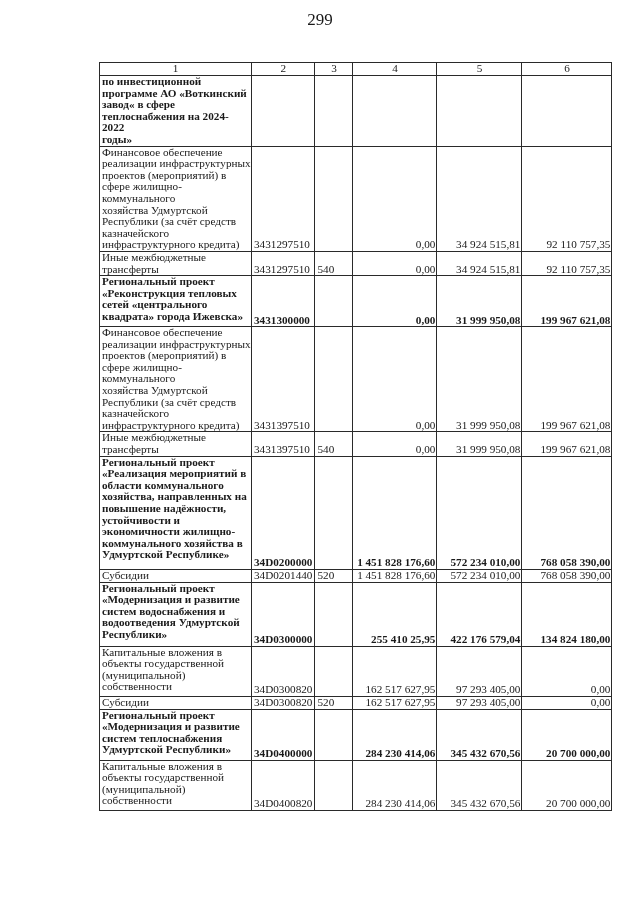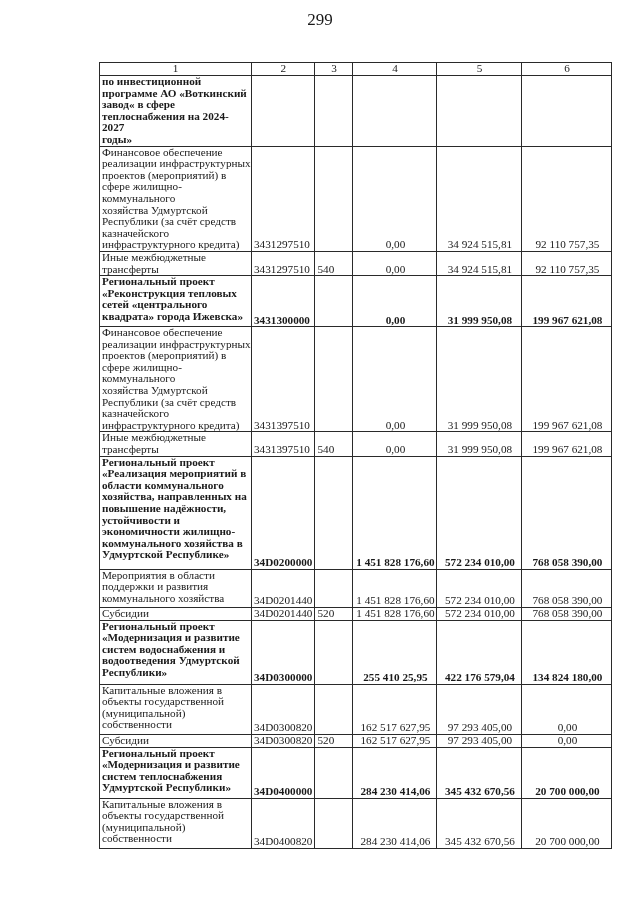--- a/index.html
+++ b/index.html
@@ -6,21 +6,21 @@
   body { width: 640px; height: 905px; position: relative; overflow: hidden;
          font-family: "Liberation Serif", "DejaVu Serif", serif; color: #1a1a1a; }
   .page-number { position: absolute; top: 10px; left: 0; width: 640px; text-align: center;
                  font-size: 17px; }
   table { position: absolute; left: 99px; top: 62px; border-collapse: collapse;
           table-layout: fixed; font-size: 11.2px; line-height: 11.6px; }
   td { border: 1px solid #2a2a2a; padding: 0 2px 0 2px; vertical-align: bottom;
        overflow: hidden; white-space: nowrap; }
   td.c1 { white-space: pre-line; vertical-align: top; padding-left: 2px; padding-right: 0; }
   tr.hdr td { text-align: center; vertical-align: middle; height: 12px; }
-  td.num { text-align: center; padding-right: 1px; }
+  td.num { text-align: right; padding-right: 1px; }
   td.code { text-align: left; }
   td.vr { }
   tr.bold td { font-weight: bold; }
 </style>
 </head>
 <body>
 
 <div class="page-number">299</div>
 
 <table>
@@ -38,21 +38,21 @@
       <td>2</td>
       <td>3</td>
       <td>4</td>
       <td>5</td>
       <td>6</td>
     </tr>
   <tr class="bold" style="height: 63px;">
         <td class="c1">по инвестиционной
 программе АО «Воткинский
 завод« в сфере
-теплоснабжения на 2024-2027
+теплоснабжения на 2024-2022
 годы»</td>
         <td class="code"></td>
         <td class="vr"></td>
         <td class="num"></td>
         <td class="num"></td>
         <td class="num"></td>
       </tr>
       <tr style="height: 102px;">
         <td class="c1">Финансовое обеспечение
 реализации инфраструктурных
@@ -121,30 +121,20 @@
 устойчивости и
 экономичности жилищно-
 коммунального хозяйства в
 Удмуртской Республике»</td>
         <td class="code">34D0200000</td>
         <td class="vr"></td>
         <td class="num">1 451 828 176,60</td>
         <td class="num">572 234 010,00</td>
         <td class="num">768 058 390,00</td>
       </tr>
-      <tr style="height: 38px;">
-        <td class="c1">Мероприятия в области
-поддержки и развития
-коммунального хозяйства</td>
-        <td class="code">34D0201440</td>
-        <td class="vr"></td>
-        <td class="num">1 451 828 176,60</td>
-        <td class="num">572 234 010,00</td>
-        <td class="num">768 058 390,00</td>
-      </tr>
       <tr style="height: 13px;">
         <td class="c1">Субсидии</td>
         <td class="code">34D0201440</td>
         <td class="vr">520</td>
         <td class="num">1 451 828 176,60</td>
         <td class="num">572 234 010,00</td>
         <td class="num">768 058 390,00</td>
       </tr>
       <tr class="bold" style="height: 64px;">
         <td class="c1">Региональный проект

